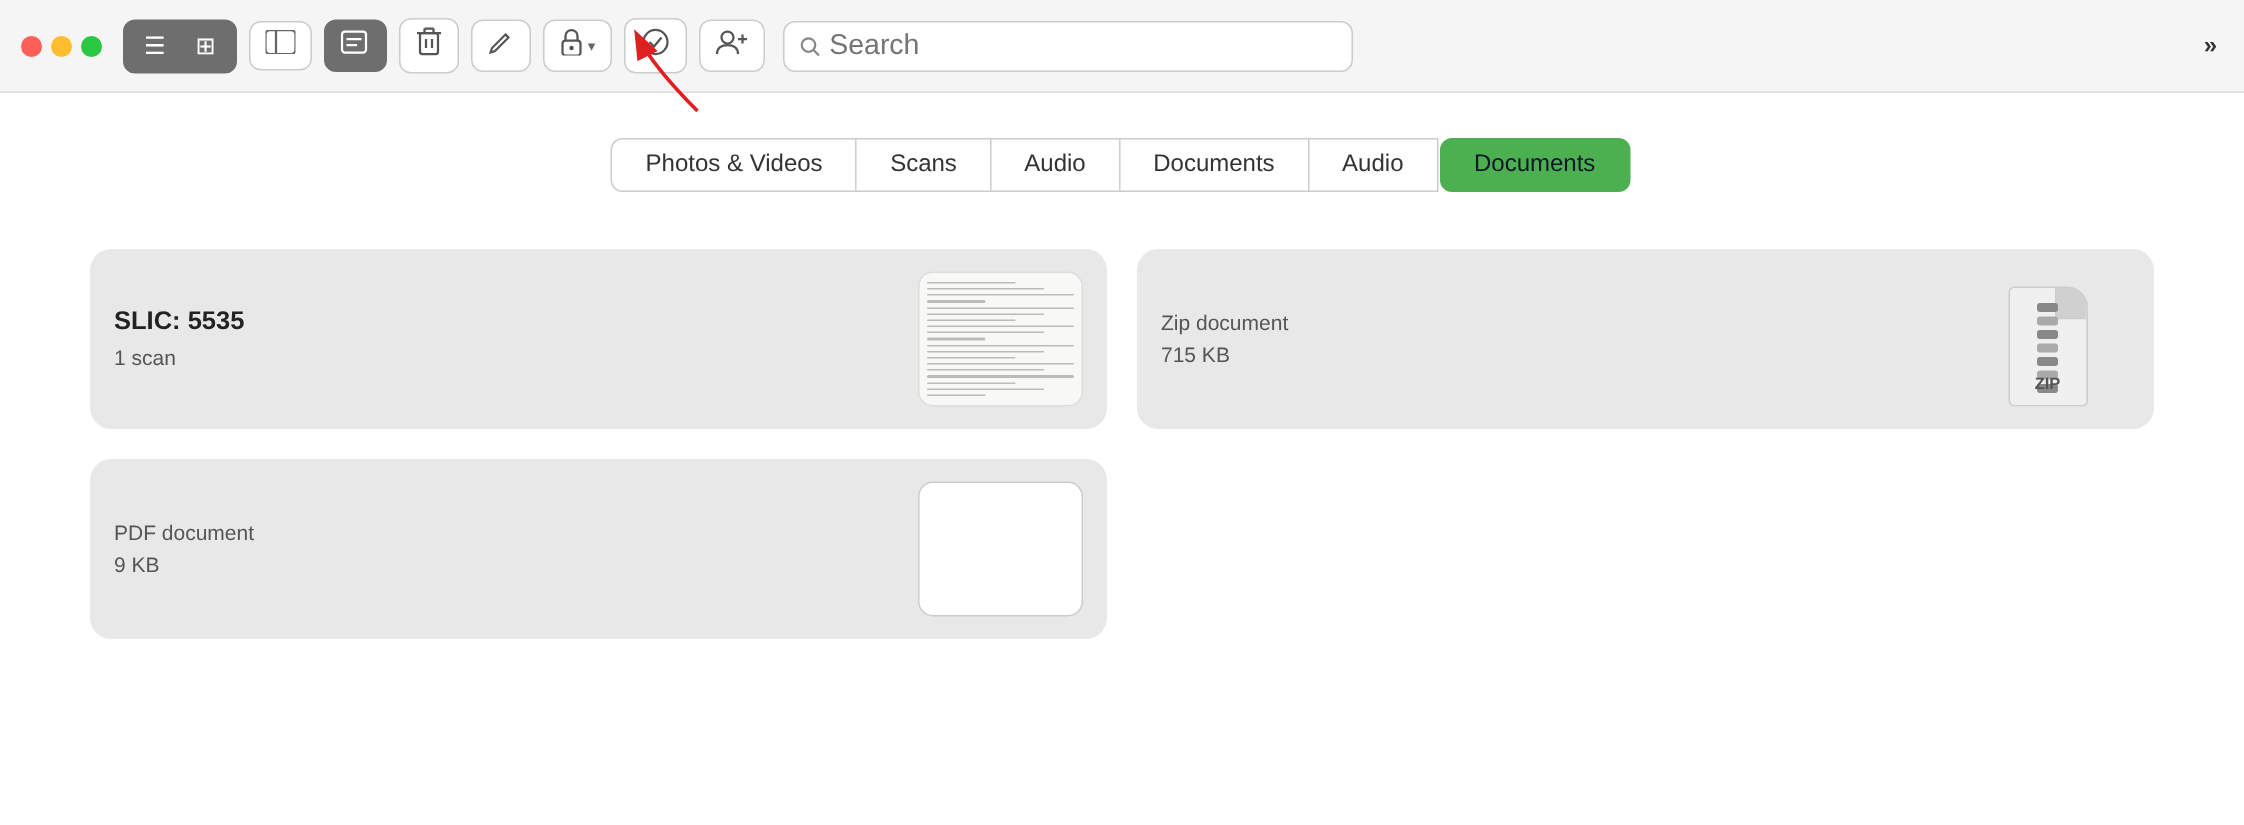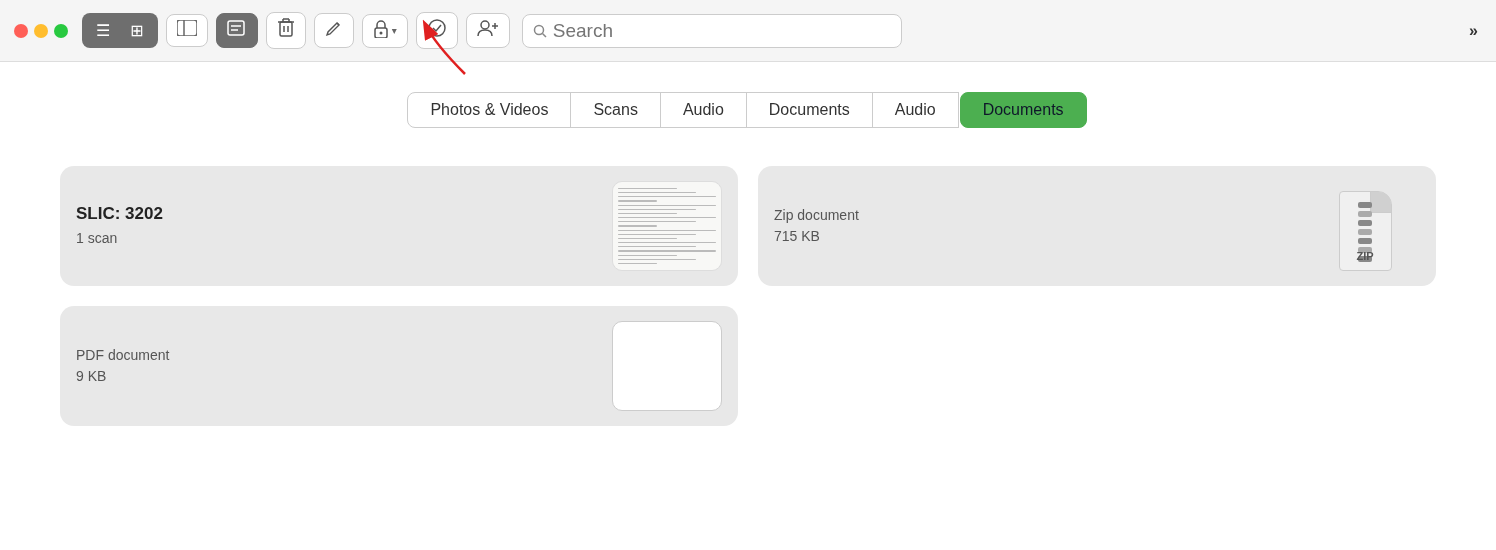--- a/index.html
+++ b/index.html
@@ -434,21 +434,21 @@
   <button class="tab">Audio</button>
   <button class="tab">Documents</button>
   <button class="tab">Audio</button>
   <button class="tab active">Documents</button>
 </div>
 
 <div class="content">
 
   <div class="card">
     <div class="card-info">
-      <div class="card-title">SLIC: 3202</div>
+      <div class="card-title">SLIC: 5535</div>
       <div class="card-subtitle">1 scan</div>
     </div>
     <div class="card-thumb card-thumb-scan">
       <div class="scan-doc">
         <div class="scan-line short"></div>
         <div class="scan-line medium"></div>
         <div class="scan-line full"></div>
         <div class="scan-line xshort"></div>
         <div class="scan-line full"></div>
         <div class="scan-line medium"></div>

